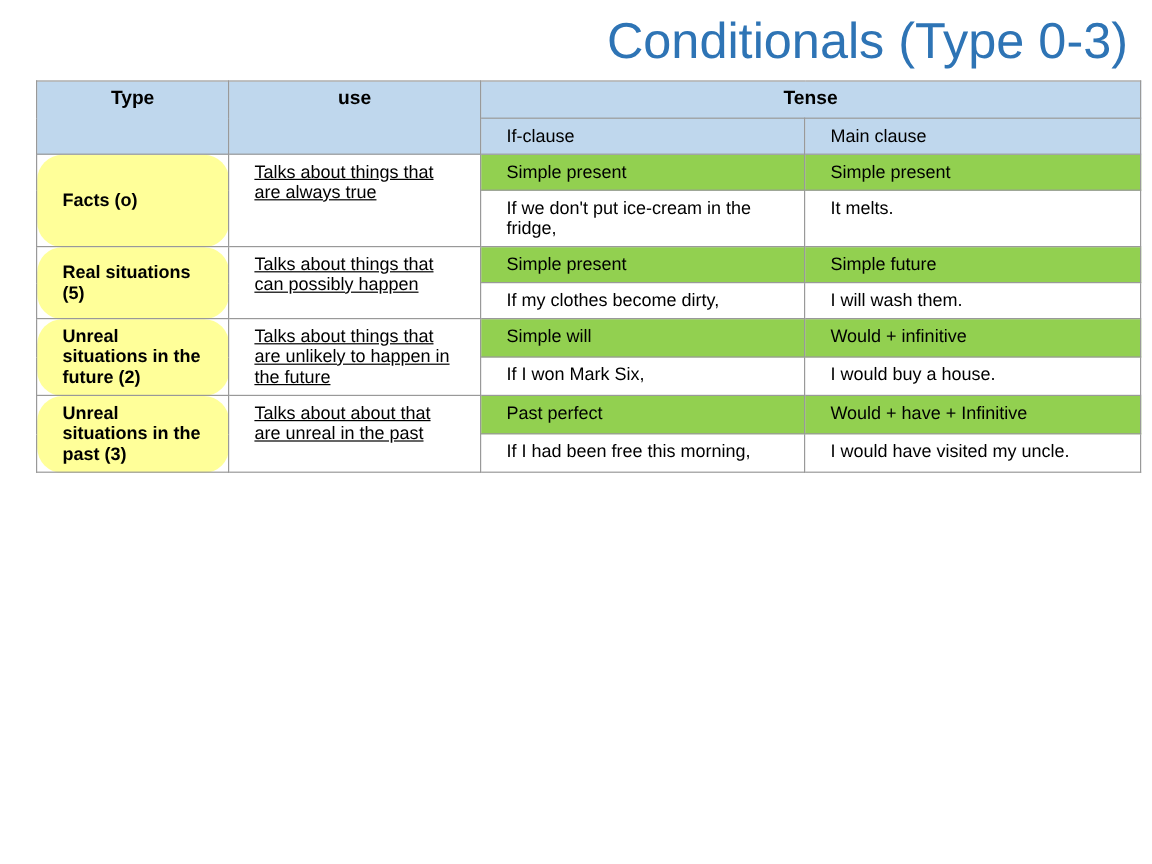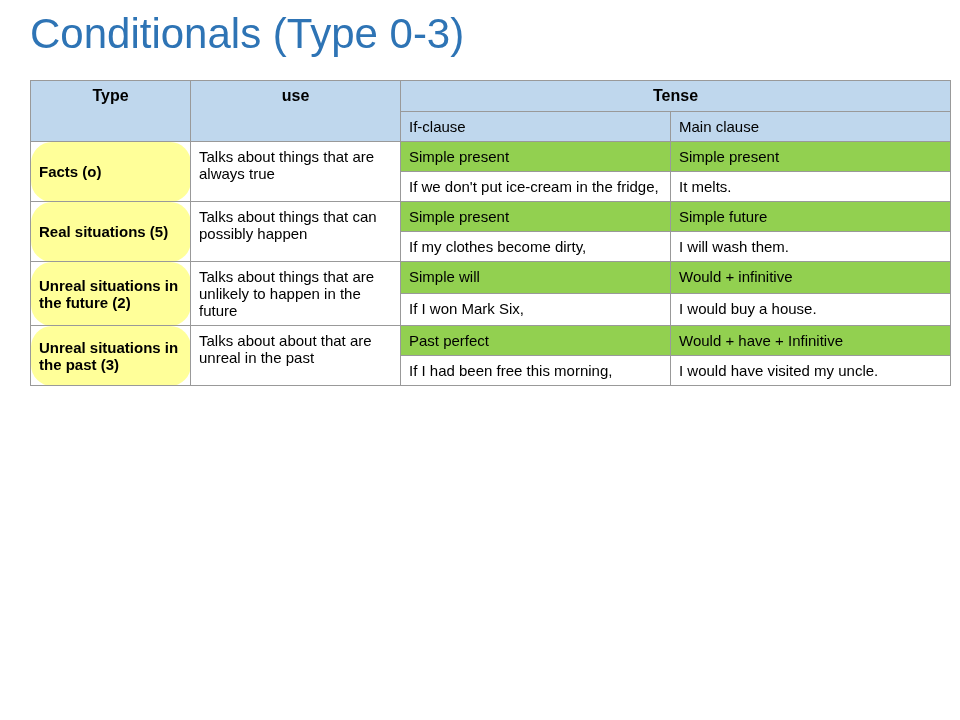--- a/index.html
+++ b/index.html
@@ -7,32 +7,33 @@
       background: #fff;
       font-family: Arial, sans-serif;
       width: 960px;
       min-height: 720px;
       padding: 10px 20px 20px 20px;
     }
     h1 {
       font-size: 42px;
       color: #2e74b5;
       font-weight: normal;
-      margin-bottom: 22px;
+      margin-bottom: 9px;
       padding-left: 10px;
+      text-align: right;
     }
     table {
       border-collapse: collapse;
       width: 920px;
       margin-left: 10px;
       table-layout: fixed;
     }
     th, td {
       border: 1px solid #999;
-      padding: 6px 8px;
+      padding: 6px 21px;
       vertical-align: top;
       font-size: 15px;
     }
     .col-type { width: 160px; }
     .col-use  { width: 210px; }
     .col-if   { width: 270px; }
     .col-main { width: 280px; }
 
     
     .header-top th {
@@ -71,20 +72,21 @@
       color: #000;
     }
 
     
     .type-cell {
       vertical-align: middle;
       border-radius: 21px;
     }
     .use-cell {
       vertical-align: top;
+      text-decoration: underline;
     }
   </style>
 </head>
 <body>
 
 <h1>Conditionals (Type 0-3)</h1>
 
 <table>
   <colgroup>
     <col class="col-type">

